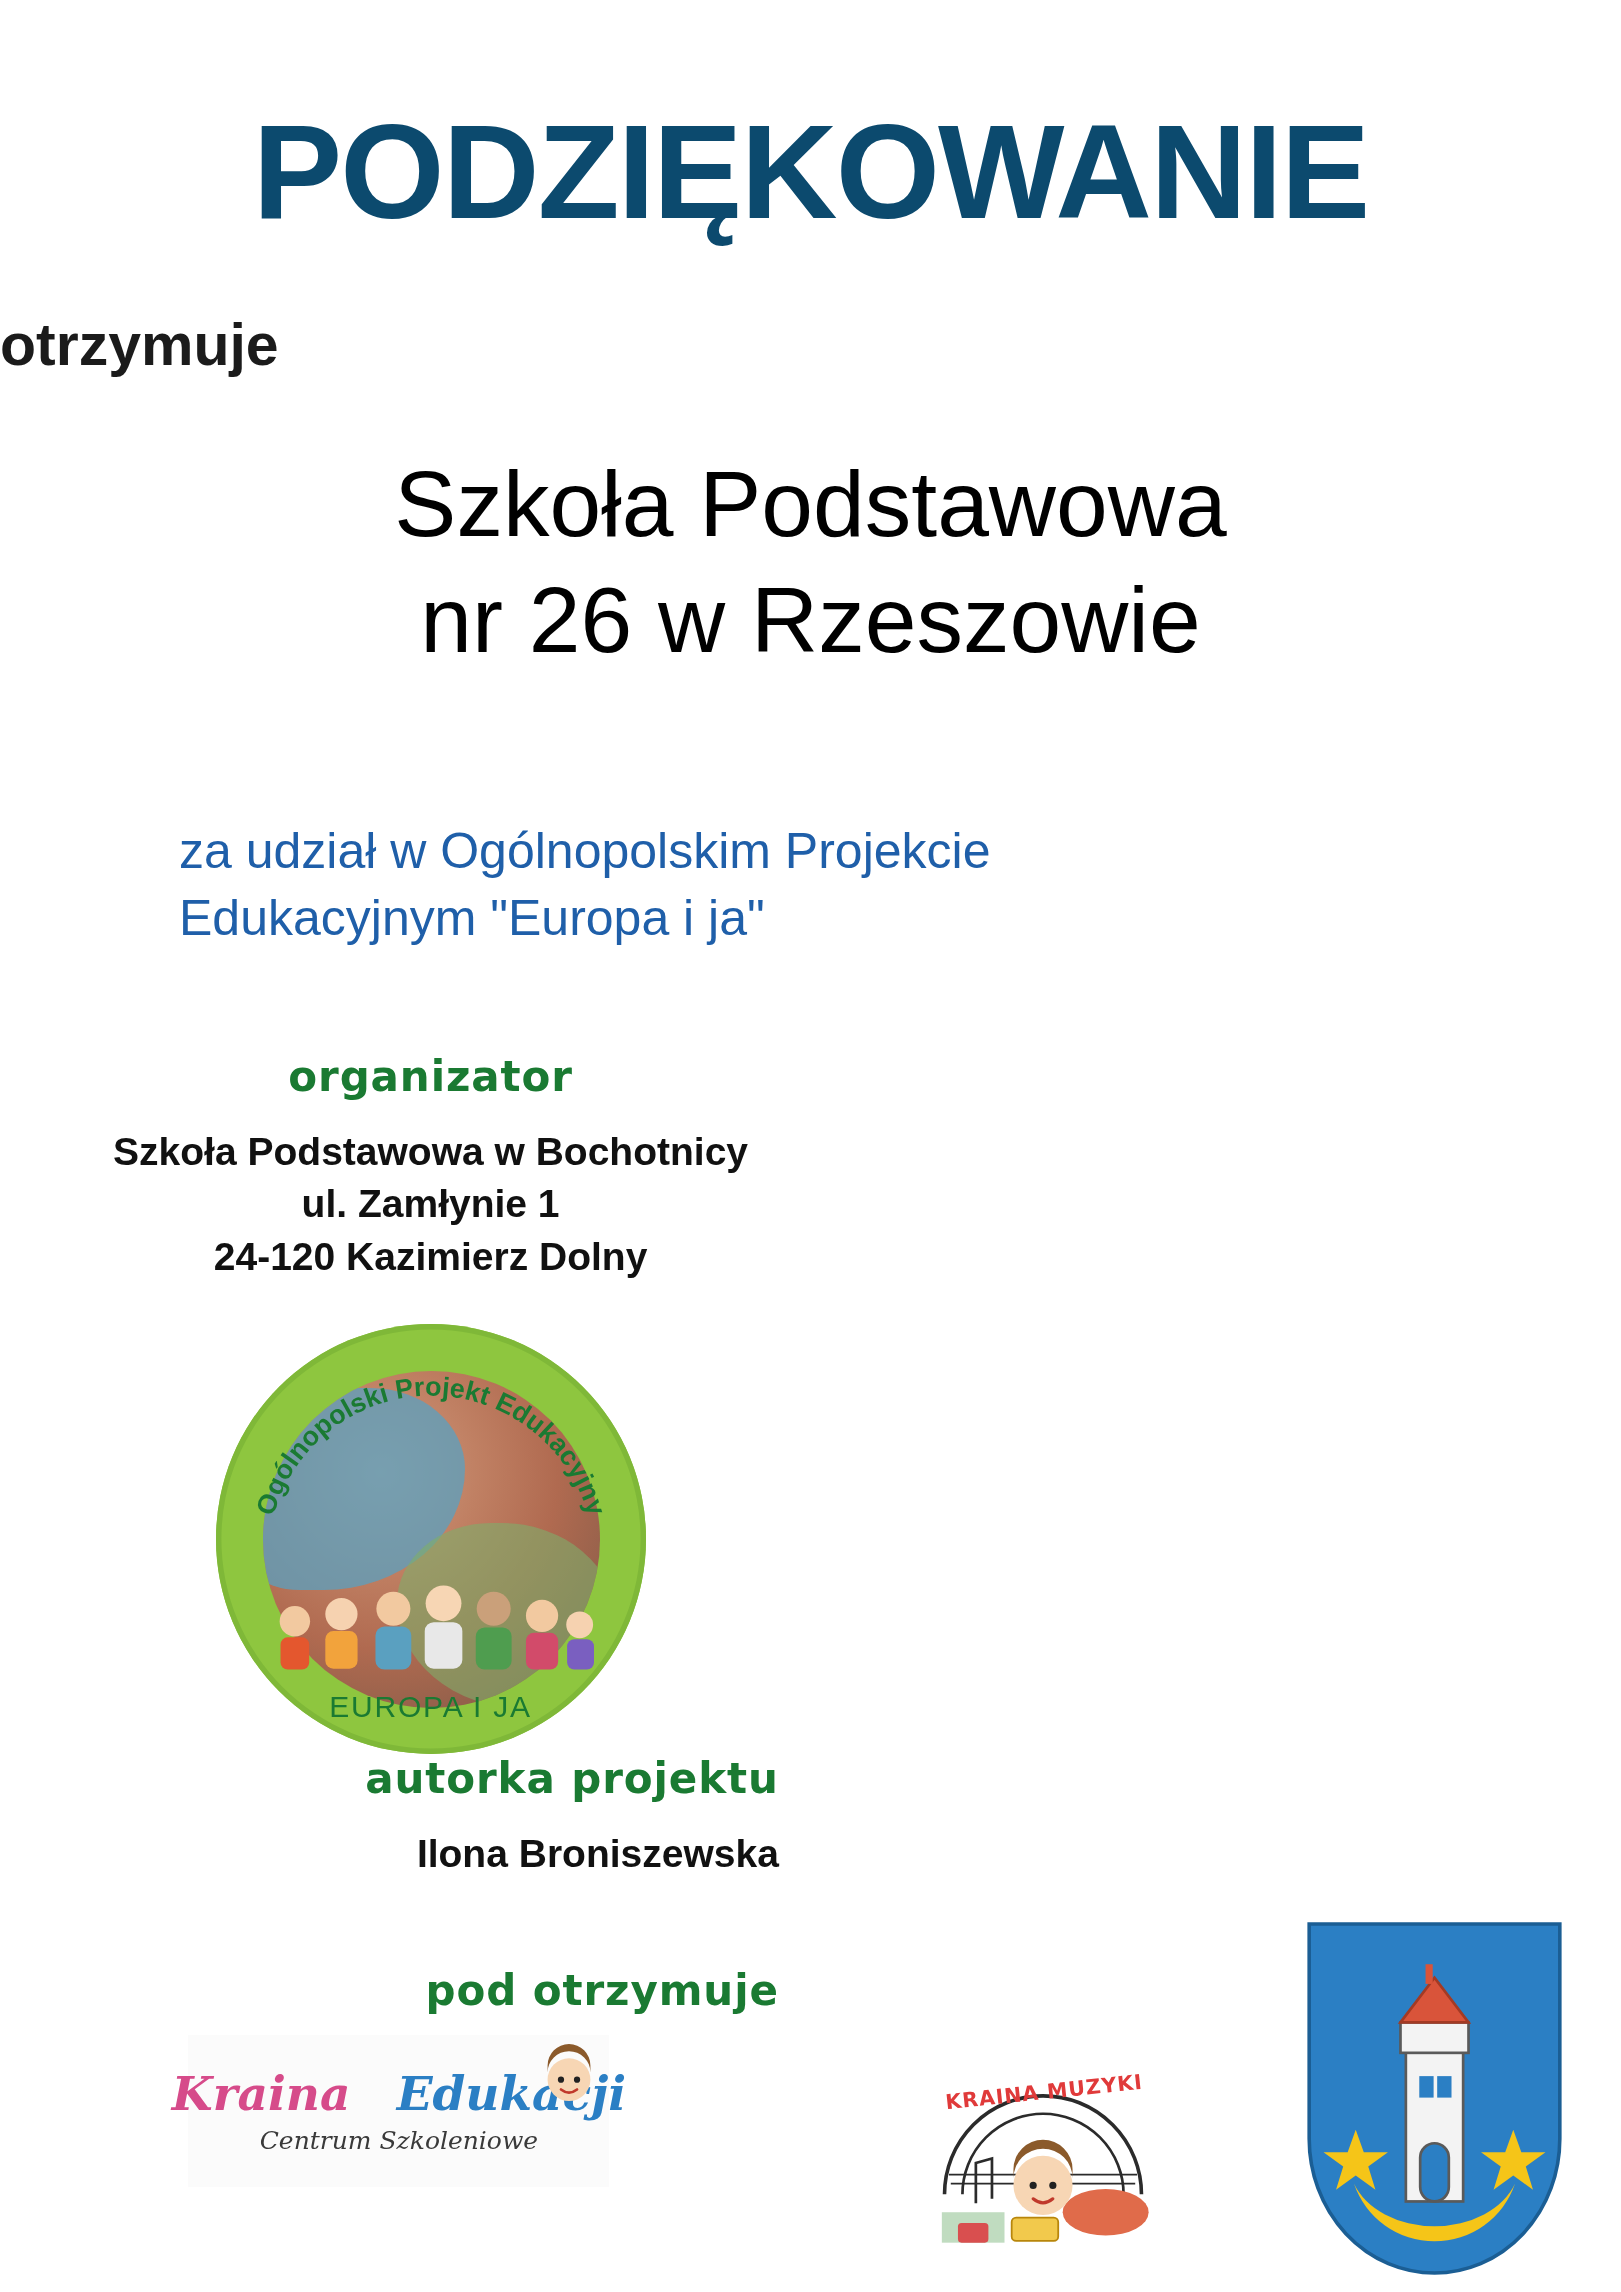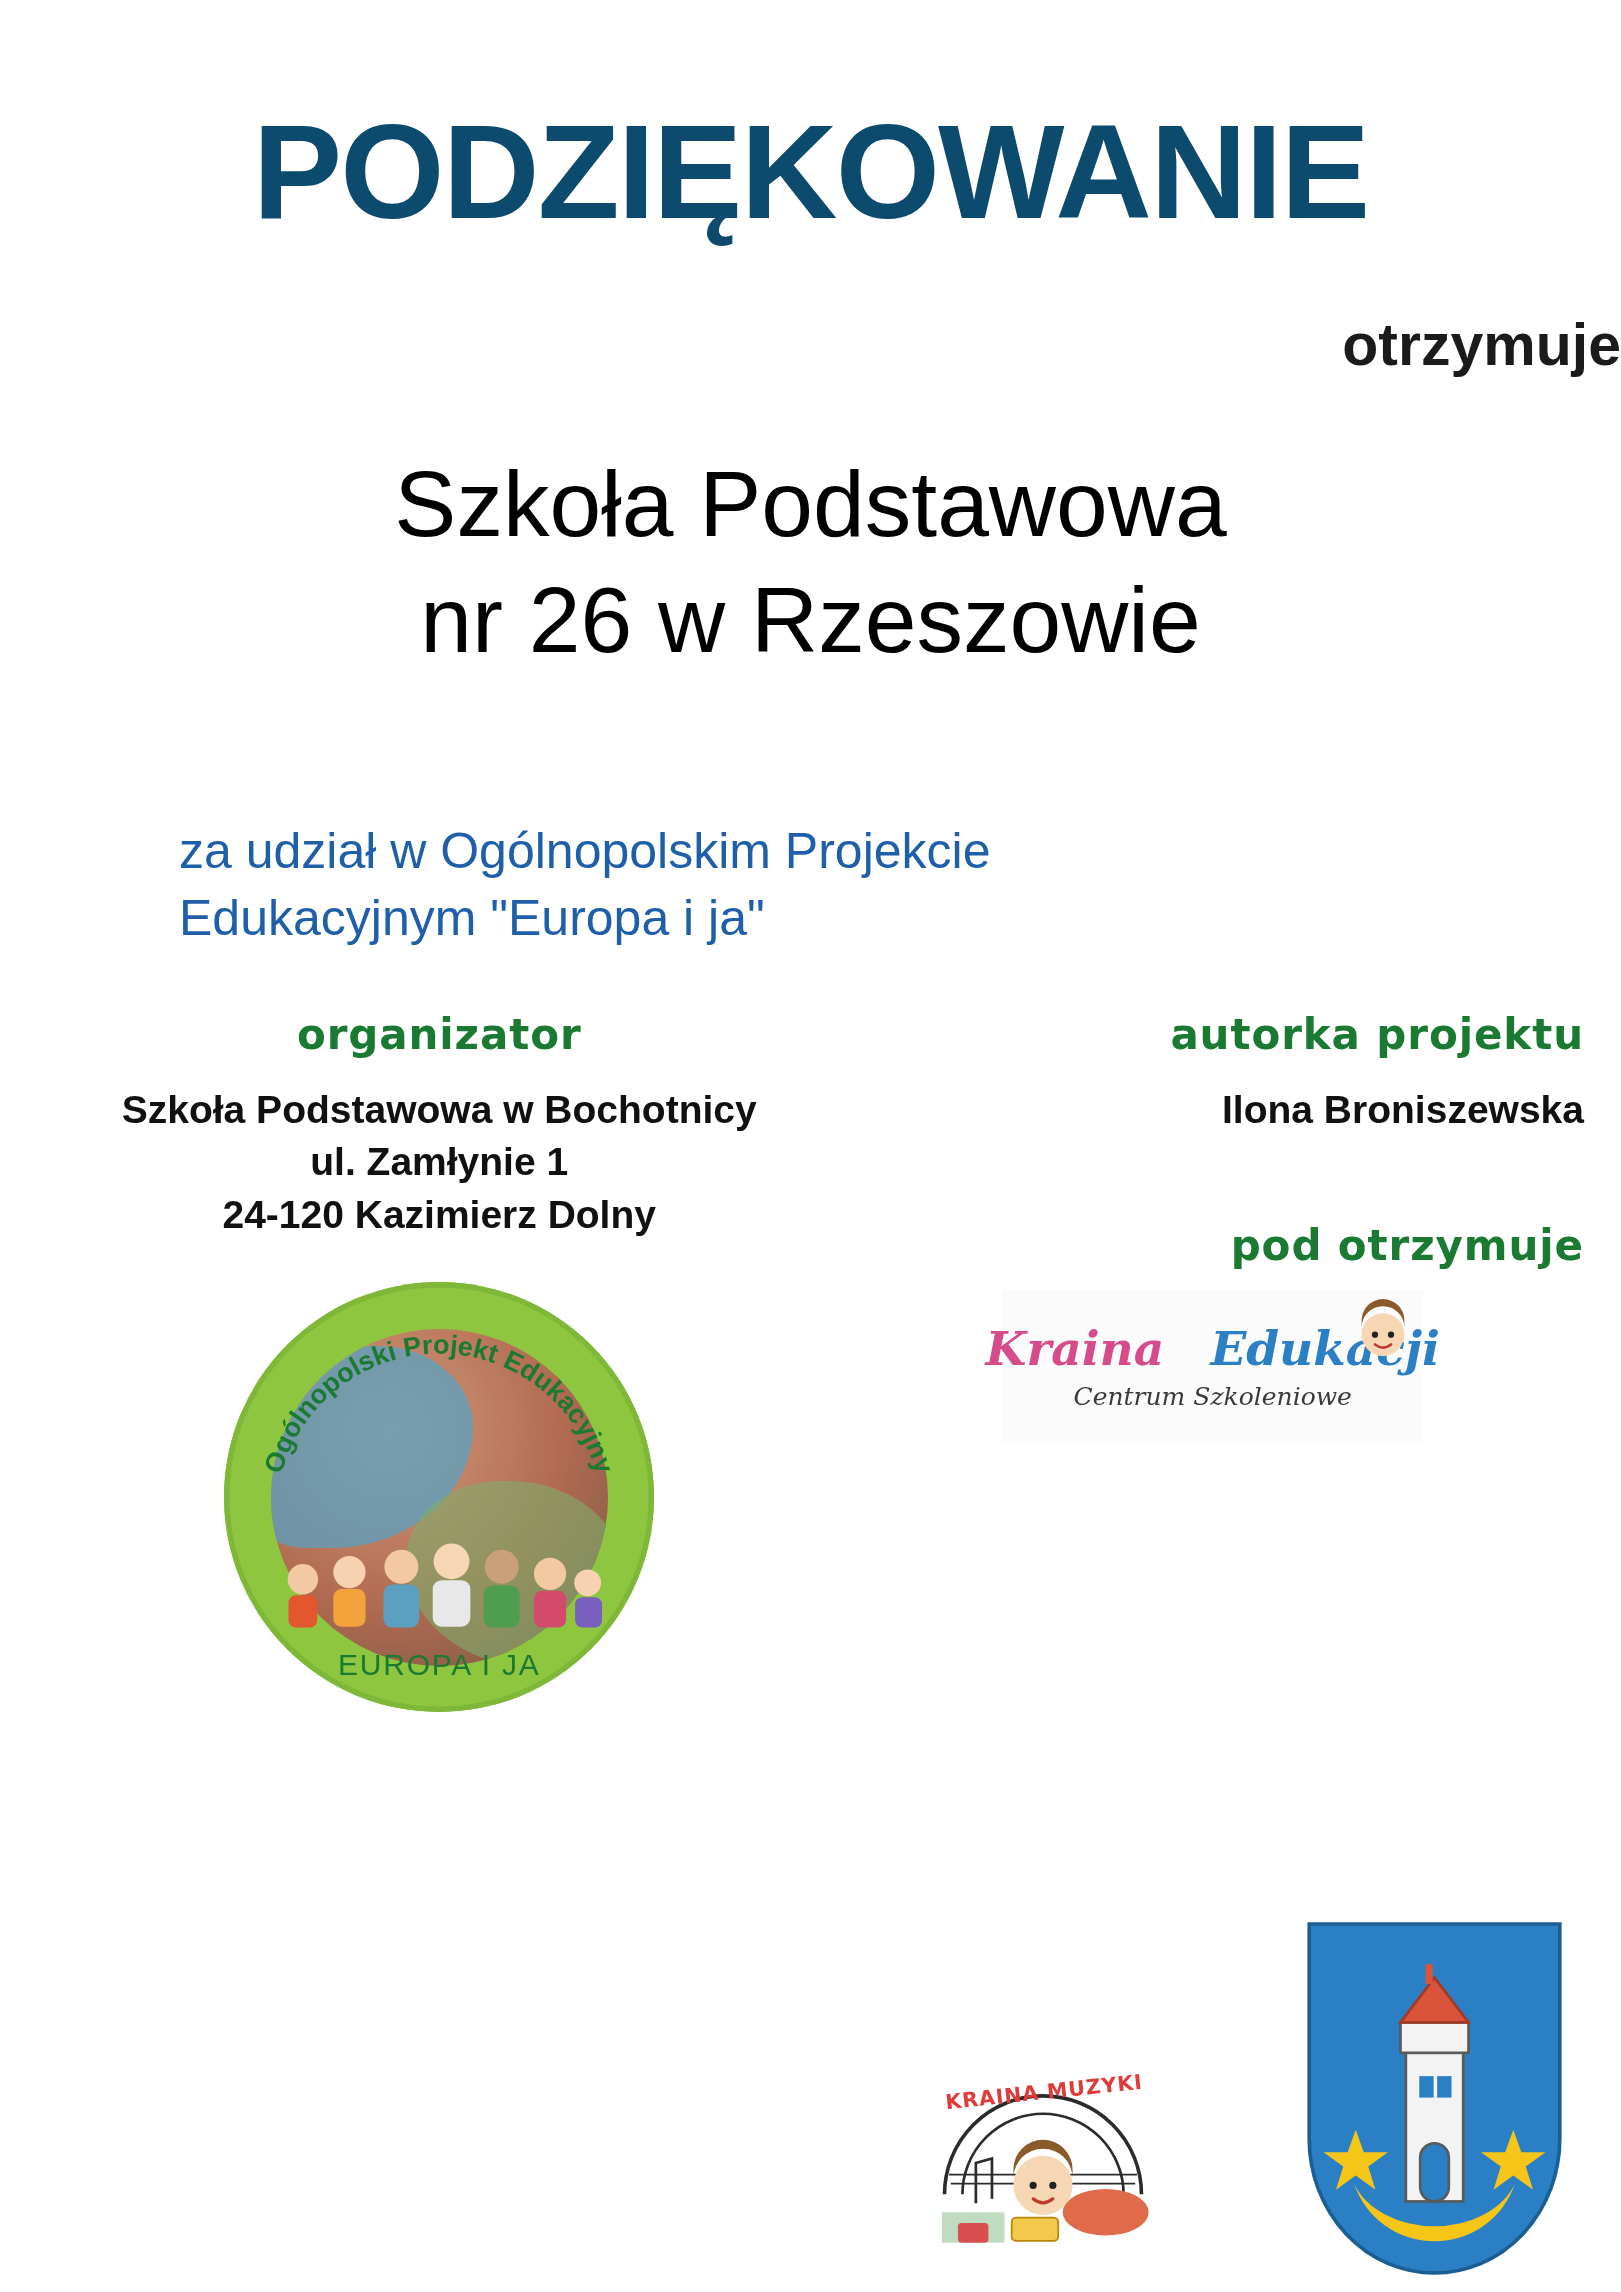--- a/index.html
+++ b/index.html
@@ -25,49 +25,48 @@
   .title {
     text-align: center;
     font-size: 134px;
     font-weight: bold;
     color: #0c4a6e;
     letter-spacing: -1.8px;
     line-height: 1;
     margin-top: 105px;
   }
   .subtitle {
-    text-align: right;
+    text-align: left;
     font-size: 59px;
     font-weight: bold;
     color: #1b1b1b;
     margin-top: 72px;
     letter-spacing: 0px;
-    margin-left: 46px;
   }
   .recipient {
     text-align: center;
     font-size: 93px;
     font-weight: normal;
     color: #000000;
     line-height: 1.25;
     margin-top: 67px;
   }
   .reason {
     font-size: 50px;
     font-weight: normal;
     color: #1f5fa9;
     line-height: 1.35;
     margin-top: 139px;
     padding: 0 179px;
   }
   .columns {
     display: flex;
-    flex-direction: row;
-    margin-top: 57px;
-    padding: 0 37px;
+    flex-direction: column;
+    margin-top: 99px;
+    padding: 0 19px;
   }
   .col-left {
     width: 52%;
     text-align: center;
   }
   .col-right {
     width: 48%;
     text-align: right;
   }
   .col-head {

